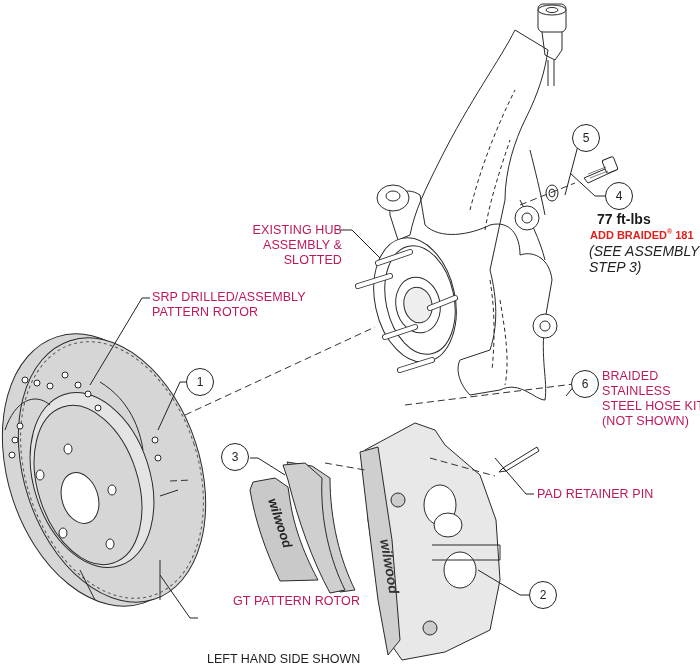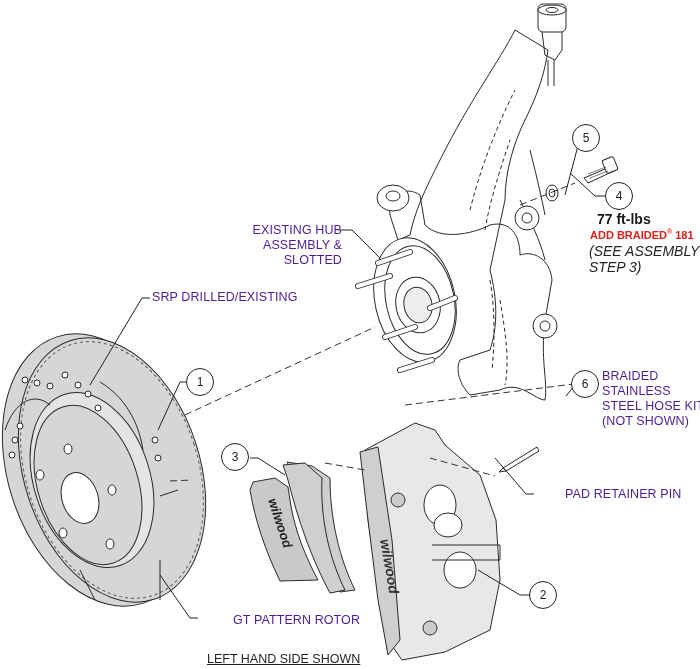--- a/index.html
+++ b/index.html
@@ -1,25 +1,25 @@
 <!DOCTYPE html>
 <html><head>
 <meta charset="utf-8">
 <style>
   html, body { margin:0; padding:0; background:#ffffff; }
   body { width:700px; height:669px; position:relative; overflow:hidden; font-family:"Liberation Sans", sans-serif; color:#1a1a1a; }
   #diagram { position:absolute; left:0; top:0; width:700px; height:669px; }
-  .lbl { position:absolute; font-size:12.5px; line-height:15px; color:#4c1d95; white-space:nowrap; letter-spacing:0.1px; }
+  .lbl { position:absolute; font-size:12.5px; line-height:15px; color:#be185d; white-space:nowrap; letter-spacing:0.1px; }
   .right { text-align:right; }
   .bubble { position:absolute; width:28px; height:28px; border:1.3px solid #222; border-radius:50%; background:#fff; font-size:12px; display:flex; align-items:center; justify-content:center; color:#222; box-sizing:border-box; }
   .torque { position:absolute; font-weight:bold; font-size:14px; color:#1a1a1a; }
   .loctite { position:absolute; font-weight:bold; font-size:11px; color:#e0201c; }
   .loctite sup { font-size:7px; }
   .note { position:absolute; font-style:italic; font-size:14px; color:#222; }
-  .footer { position:absolute; font-size:12.5px; text-decoration:underline; color:#1f1f1f; }
+  .footer { position:absolute; font-size:12.5px; color:#1f1f1f; }
 </style>
 </head>
 <body>
 
 <svg id="diagram" viewBox="0 0 700 669" xmlns="http://www.w3.org/2000/svg">
   <g fill="none" stroke="#2a2a2a" stroke-width="1">
 
     <g>
       <path d="M515 30 C500 60 470 100 440 160 C425 190 415 210 410 235 L398 240 L390 215 C388 195 405 185 420 195 L425 225 C440 240 470 235 490 225 C510 220 520 235 520 255 C535 250 550 260 552 280 L545 320 C540 360 548 380 545 400 C535 400 520 380 500 390 L470 395 C460 385 455 370 460 360 L490 350 C500 320 495 290 490 270 L505 200 C505 170 515 140 525 120 C540 90 545 70 548 50 Z" fill="#fff"></path>
       <path d="M470 210 C480 170 495 130 515 90" stroke-dasharray="4 3"></path>
@@ -159,32 +159,33 @@
   </g>
 </svg>
 
 <div class="lbl right" style="left:232px; top:223px; width:110px;">
   <div>EXISTING HUB</div>
   <div>ASSEMBLY &amp;</div>
   <div>SLOTTED</div>
 </div>
 
 <div class="lbl" style="left:152px; top:290px;">
-  <div>SRP DRILLED/EXISTING</div>
+  <div>SRP DRILLED/ASSEMBLY</div>
+  <div>PATTERN ROTOR</div>
 </div>
 
 <div class="lbl" style="left:602px; top:369px;">
   <div>BRAIDED</div>
   <div>STAINLESS</div>
   <div>STEEL HOSE KIT</div>
   <div>(NOT SHOWN)</div>
 </div>
 
-<div class="lbl" style="left:565px; top:487px;">PAD RETAINER PIN</div>
-<div class="lbl" style="left:233px; top:613px;">GT PATTERN ROTOR</div>
+<div class="lbl" style="left:537px; top:487px;">PAD RETAINER PIN</div>
+<div class="lbl" style="left:233px; top:594px;">GT PATTERN ROTOR</div>
 <div class="footer" style="left:207px; top:652px;">LEFT HAND SIDE SHOWN</div>
 
 <div class="torque" style="left:597px; top:211px;">77 ft-lbs</div>
 <div class="loctite" style="left:590px; top:228px;">
   <span>ADD BRAIDED</span><sup>®</sup><span> 181</span>
 </div>
 <div class="note" style="left:589px; top:243px;">(SEE ASSEMBLY STEP 3)</div>
 
 <div class="bubble" style="left:186px; top:368px;">1</div>
 <div class="bubble" style="left:529px; top:581px;">2</div>

